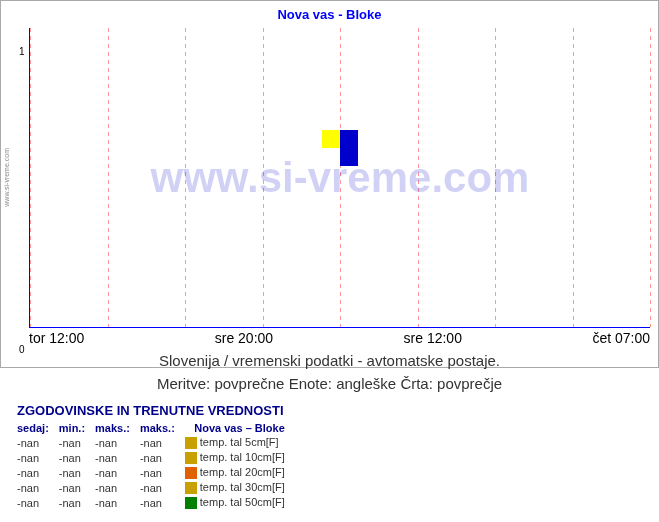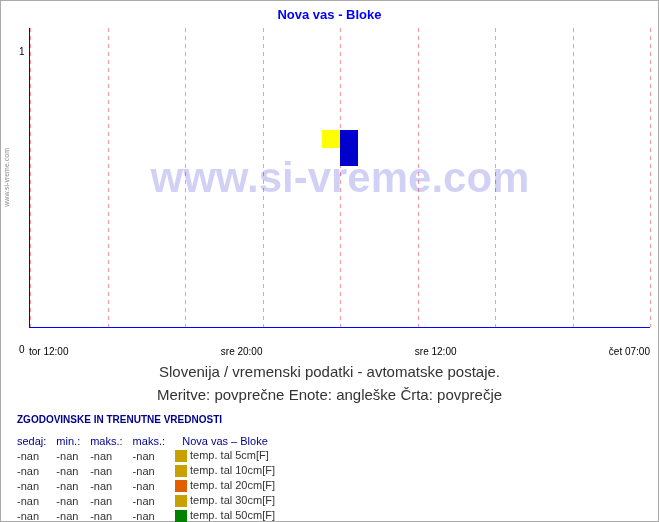--- a/index.html
+++ b/index.html
@@ -5,21 +5,21 @@
     * { margin: 0; padding: 0; box-sizing: border-box; }
     body {
       width: 659px;
       height: 522px;
       font-family: Arial, sans-serif;
       background: #fff;
       overflow: hidden;
     }
     .outer {
       width: 659px;
-      height: 522px;
+      height: 368px;
       border: 1px solid #aaa;
       position: relative;
       background: #fff;
     }
     .chart-title {
       text-align: center;
       color: #00f;
       font-size: 13px;
       font-weight: bold;
       padding-top: 6px;
@@ -61,24 +61,23 @@
       font-size: 10px;
       color: #000;
     }
     .y-label-top { top: 2px; }
     .y-label-bottom { bottom: 0; }
     .x-labels {
       display: flex;
       justify-content: space-between;
       margin-left: 28px;
       margin-right: 8px;
-      font-size: 10px;
+      font-size: 14px;
       color: #000;
       padding-top: 2px;
-      margin-top: 16px;
     }
     .side-text {
       position: absolute;
       left: 2px;
       top: 120px;
       font-size: 7px;
       color: #888;
       writing-mode: vertical-rl;
       transform: rotate(180deg);
       white-space: nowrap;
@@ -88,33 +87,33 @@
       font-size: 15px;
       color: #333;
       margin-top: 4px;
       line-height: 1.5;
     }
     .table-section {
       margin-left: 16px;
       margin-top: 8px;
     }
     .table-title {
-      font-size: 10px;
+      font-size: 13px;
       font-weight: bold;
       color: #00008b;
-      margin-bottom: 9px;
+      margin-bottom: 3px;
     }
     .data-table {
       border-collapse: collapse;
       font-size: 11px;
     }
     .data-table th {
       color: #00008b;
-      font-weight: normal;
-      text-align: center;
+      font-weight: bold;
+      text-align: right;
       padding: 1px 10px 1px 0;
       margin-left: 39px;
     }
     .data-table td {
       padding: 1px 10px 1px 0;
       color: #333;
       vertical-align: middle;
     }
     .color-box {
       display: inline-block;

